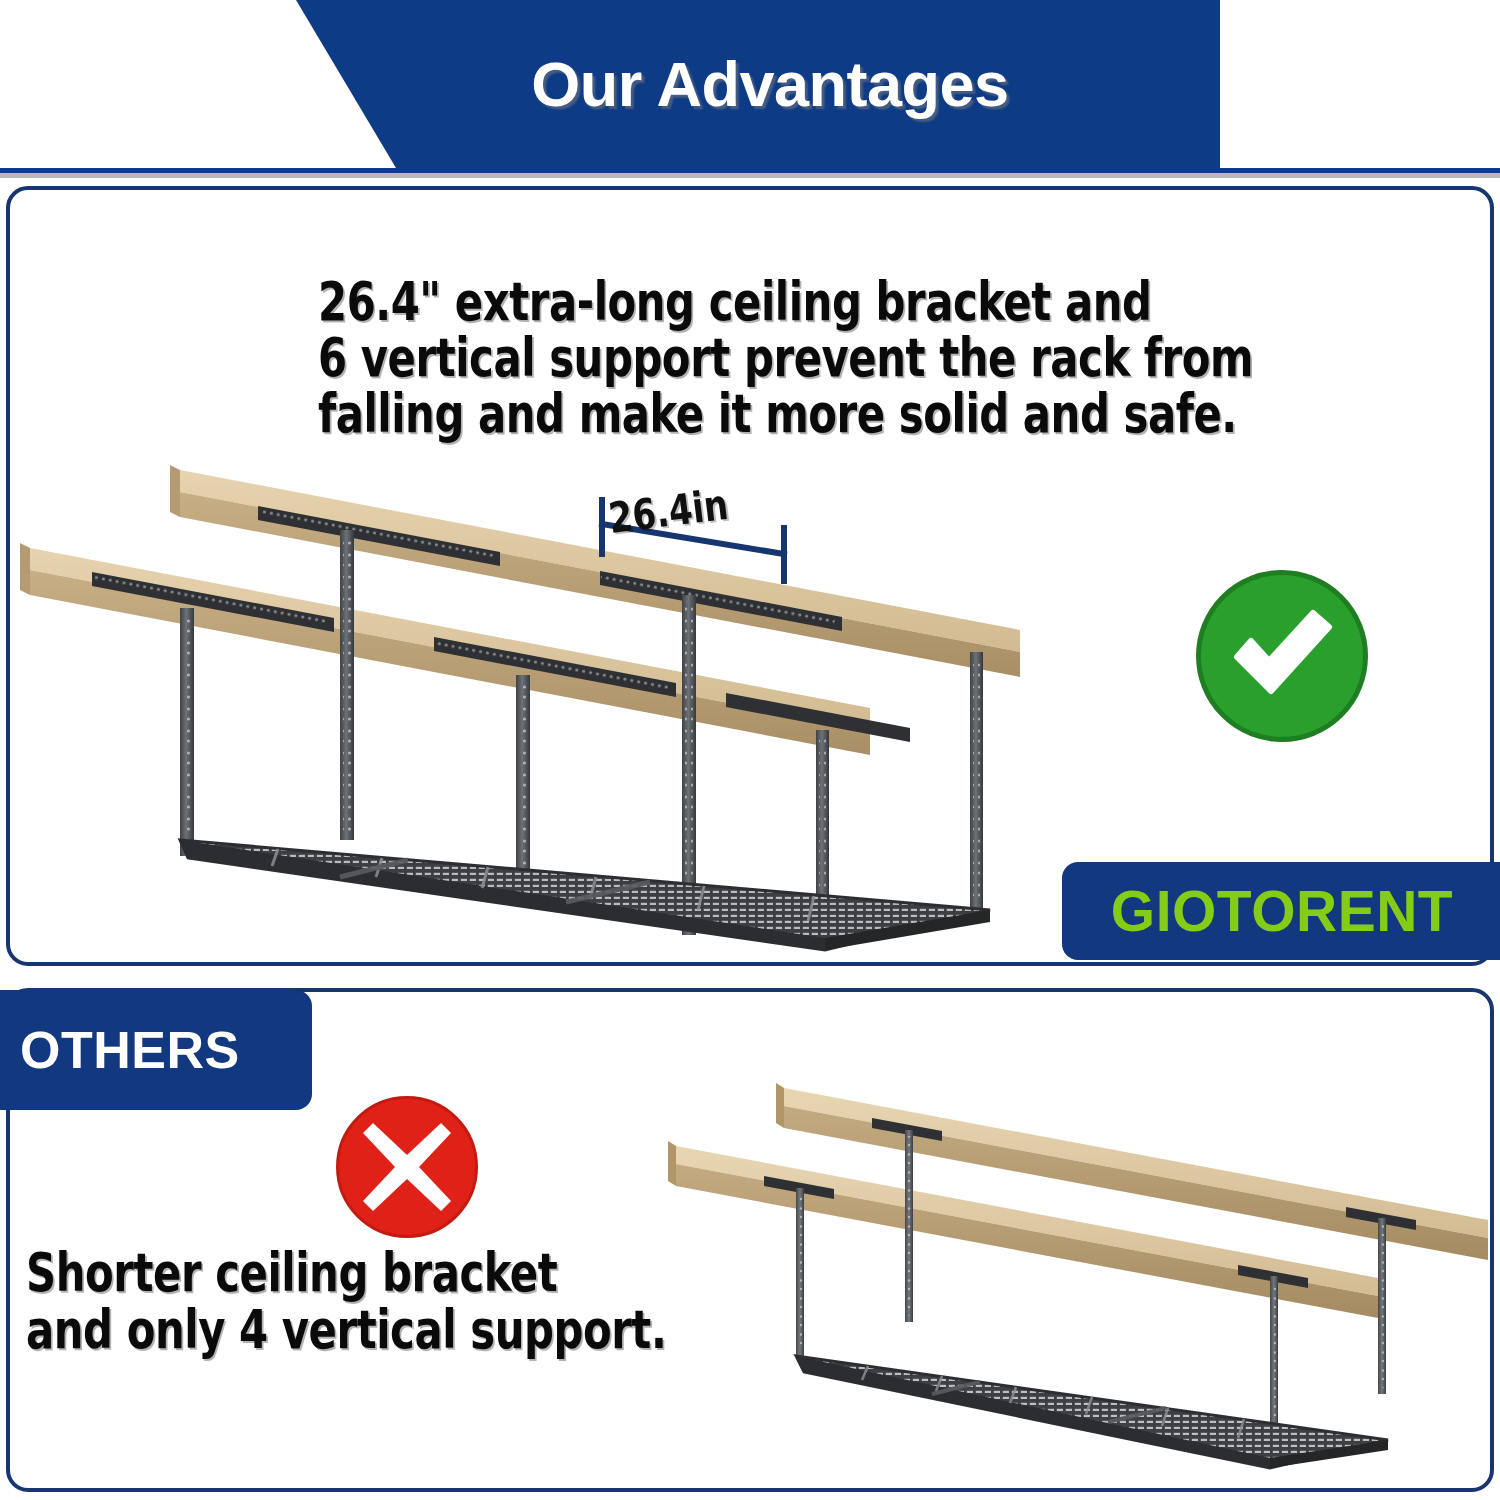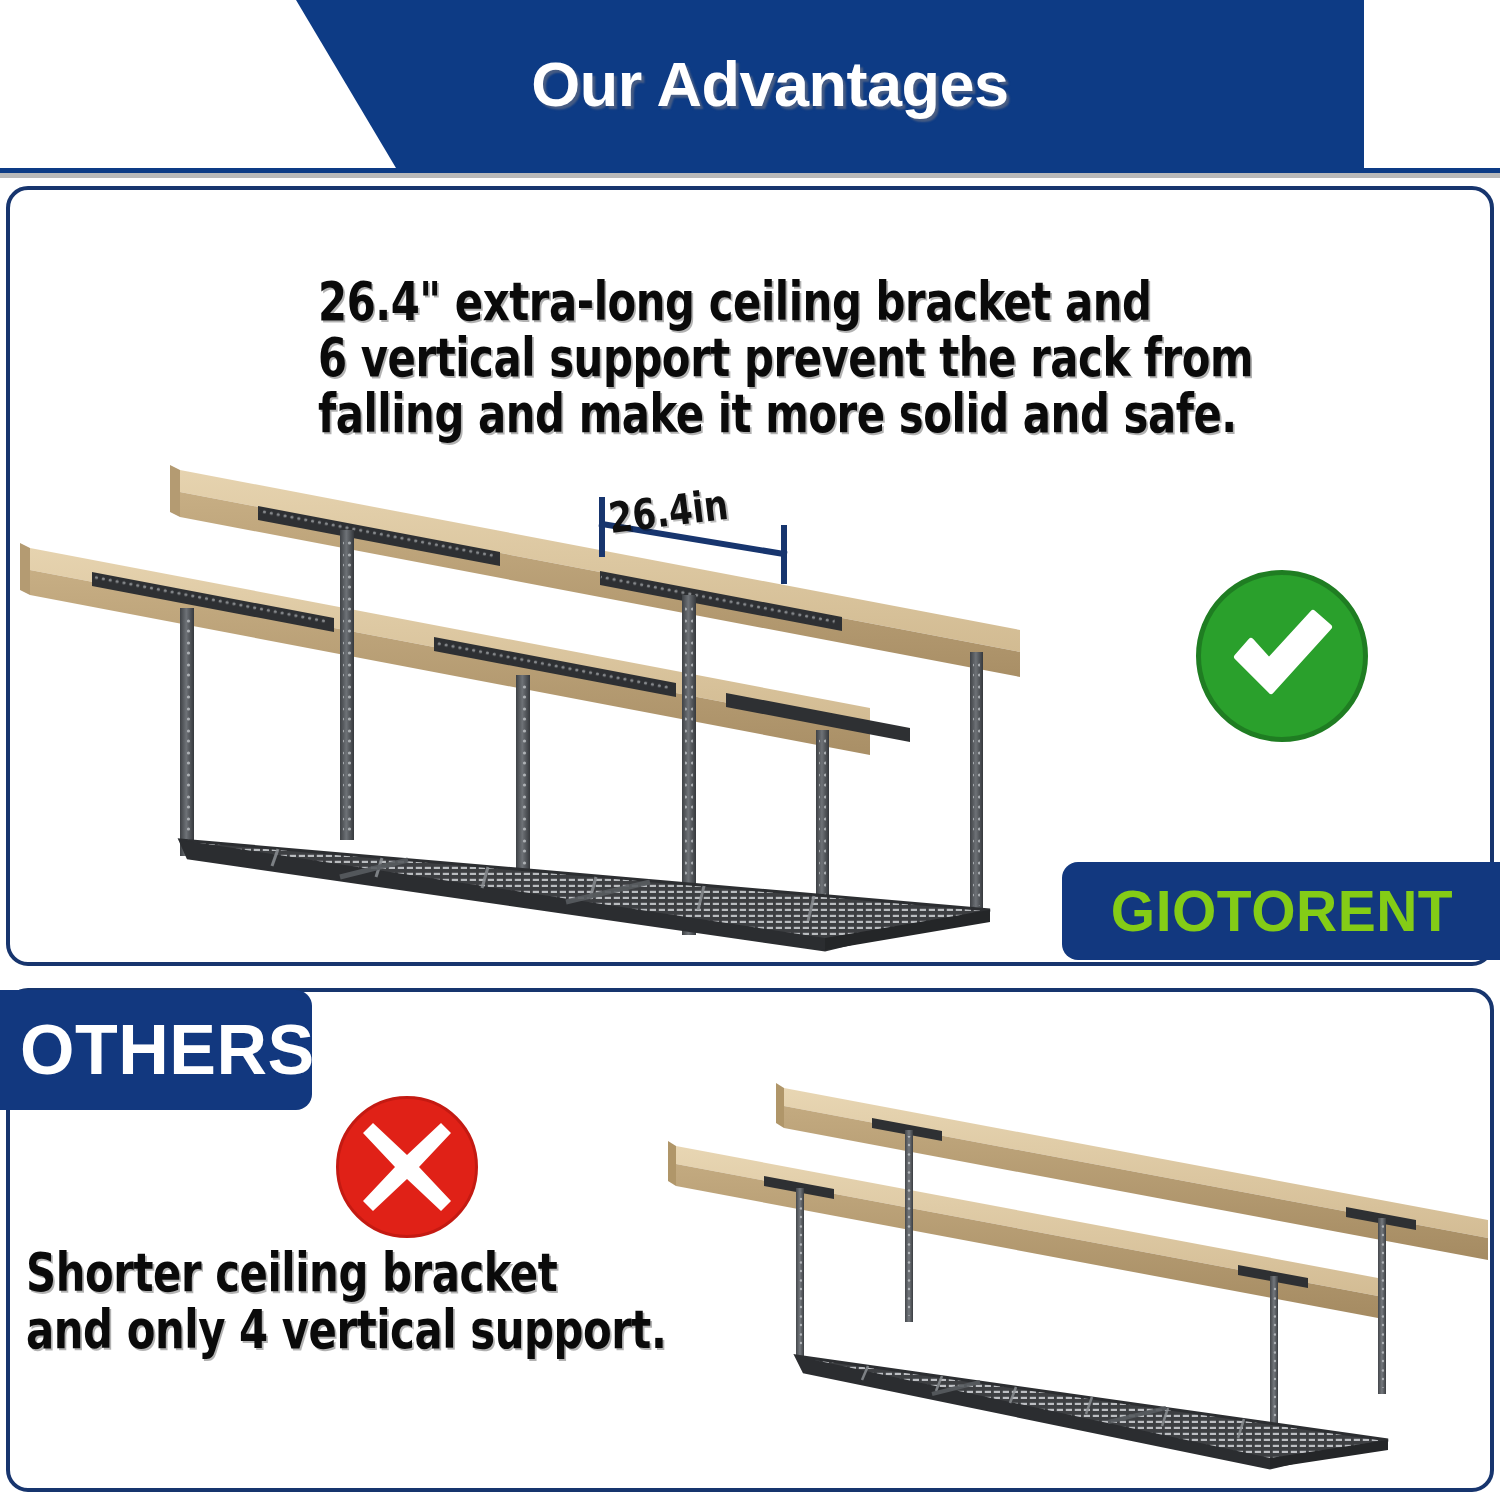--- a/index.html
+++ b/index.html
@@ -2,21 +2,21 @@
 <html><head>
 <meta charset="utf-8">
 <style>
   * { margin:0; padding:0; box-sizing:border-box; }
   html,body { width:1500px; height:1500px; background:#ffffff;
               font-family:"Liberation Sans", sans-serif; overflow:hidden; }
 
   #page { position:relative; width:1500px; height:1500px; background:#fff; }
 
   
-  .header { position:absolute; left:0; top:0; width:1364px; height:168px;
+  .header { position:absolute; left:0; top:0; width:1220px; height:168px;
             background:#0d3b85; overflow:hidden; }
   .header-wedge { position:absolute; left:0; top:0; width:400px; height:168px;
             background:#ffffff;
             clip-path:polygon(0 0, 296px 0, 396px 168px, 0 168px); }
   .header-title { position:absolute; left:0; top:0; width:1500px; height:168px;
             display:flex; align-items:center; justify-content:center;
             padding-left:40px; }
   .header-title span { color:#ffffff; font-size:63px; font-weight:bold;
             letter-spacing:-0.5px;
             text-shadow:3px 3px 2px rgba(120,120,130,0.55); }
@@ -50,21 +50,21 @@
   #brand-badge { position:absolute; left:1062px; top:862px; width:440px; height:98px;
                  background:#12387f; border-radius:16px 0 0 16px;
                  display:flex; align-items:center; justify-content:center; }
   #brand-badge span { color:#84cc16; font-size:57px; font-weight:bold;
                  letter-spacing:0.5px; }
 
   
   #others-badge { position:absolute; left:-6px; top:990px; width:318px; height:120px;
                   background:#12387f; border-radius:0 16px 16px 0;
                   display:flex; align-items:center; padding-left:26px; }
-  #others-badge span { color:#ffffff; font-size:70px; font-weight:bold;
+  #others-badge span { color:#ffffff; font-size:52px; font-weight:bold;
                   letter-spacing:0.5px; }
 
   
   #x-badge { left:336px; top:1096px; width:142px; height:142px;
              background:#e02117; border:3px solid #c41a12; }
   #x-badge svg { position:absolute; left:0; top:0; }
 
   
   .other-text { position:absolute; left:26px; top:1244px; width:830px;
               font-family:"Liberation Sans Narrow","DejaVu Sans Condensed","Liberation Sans",sans-serif;

